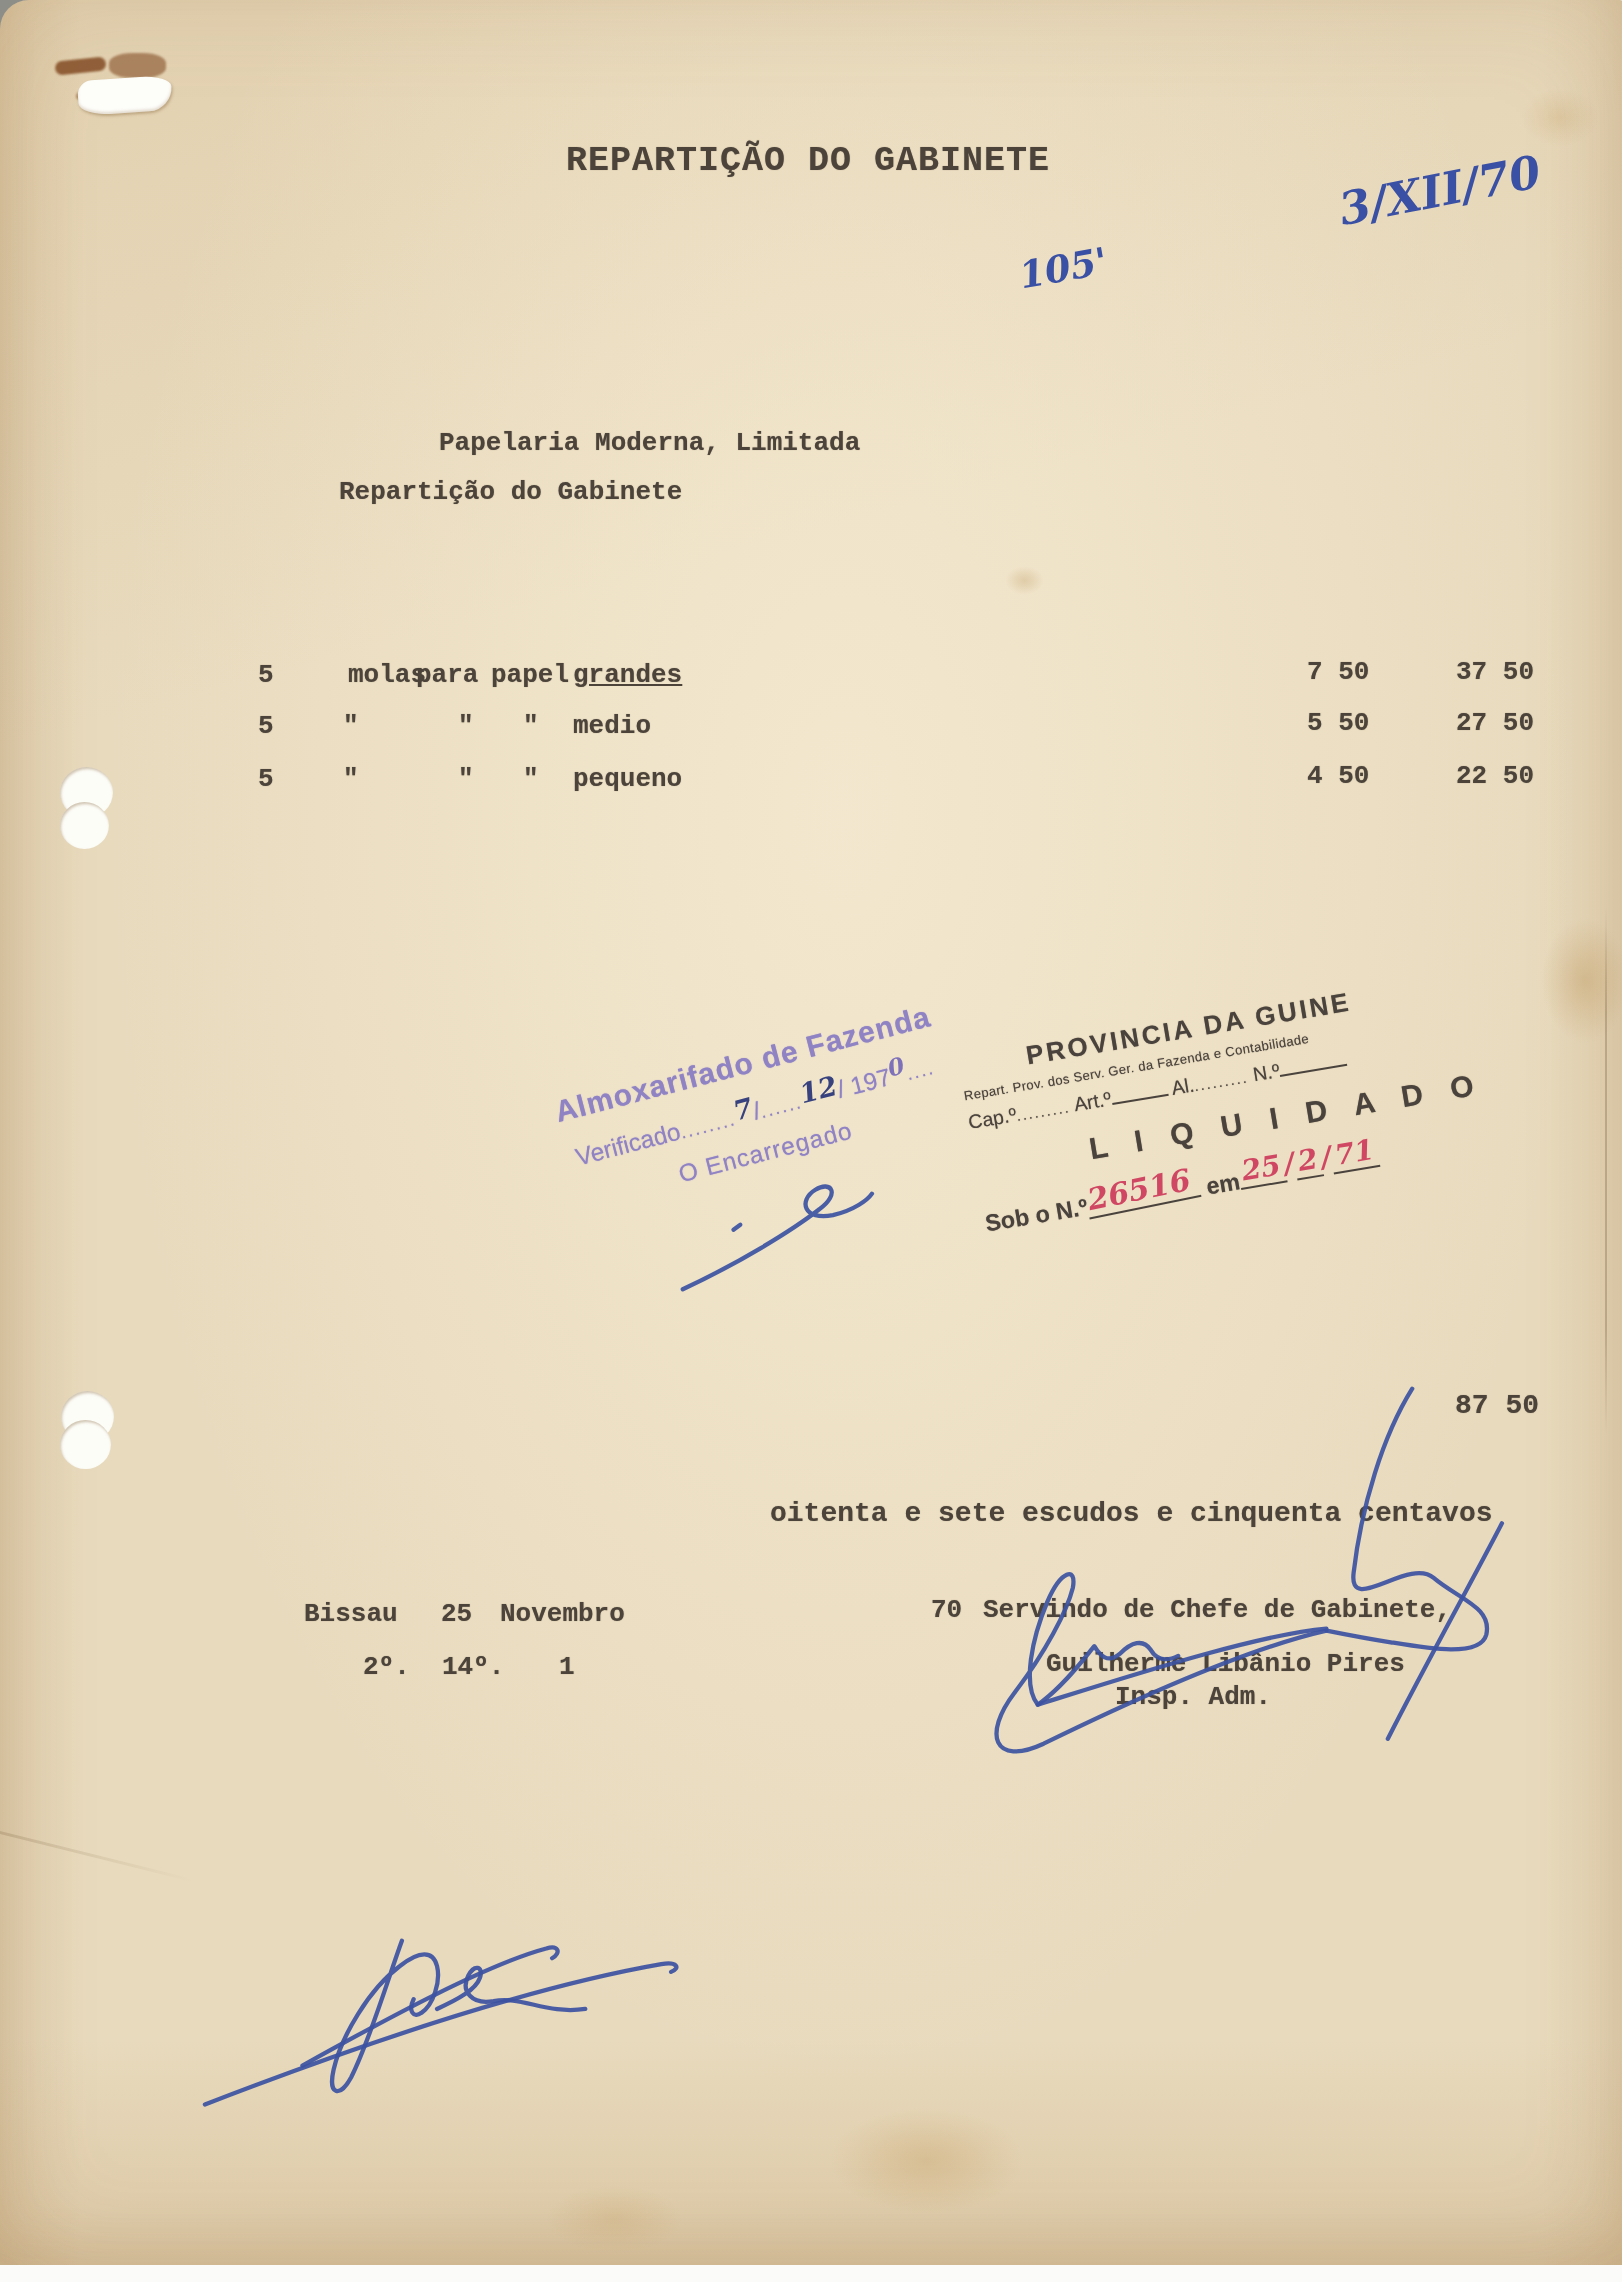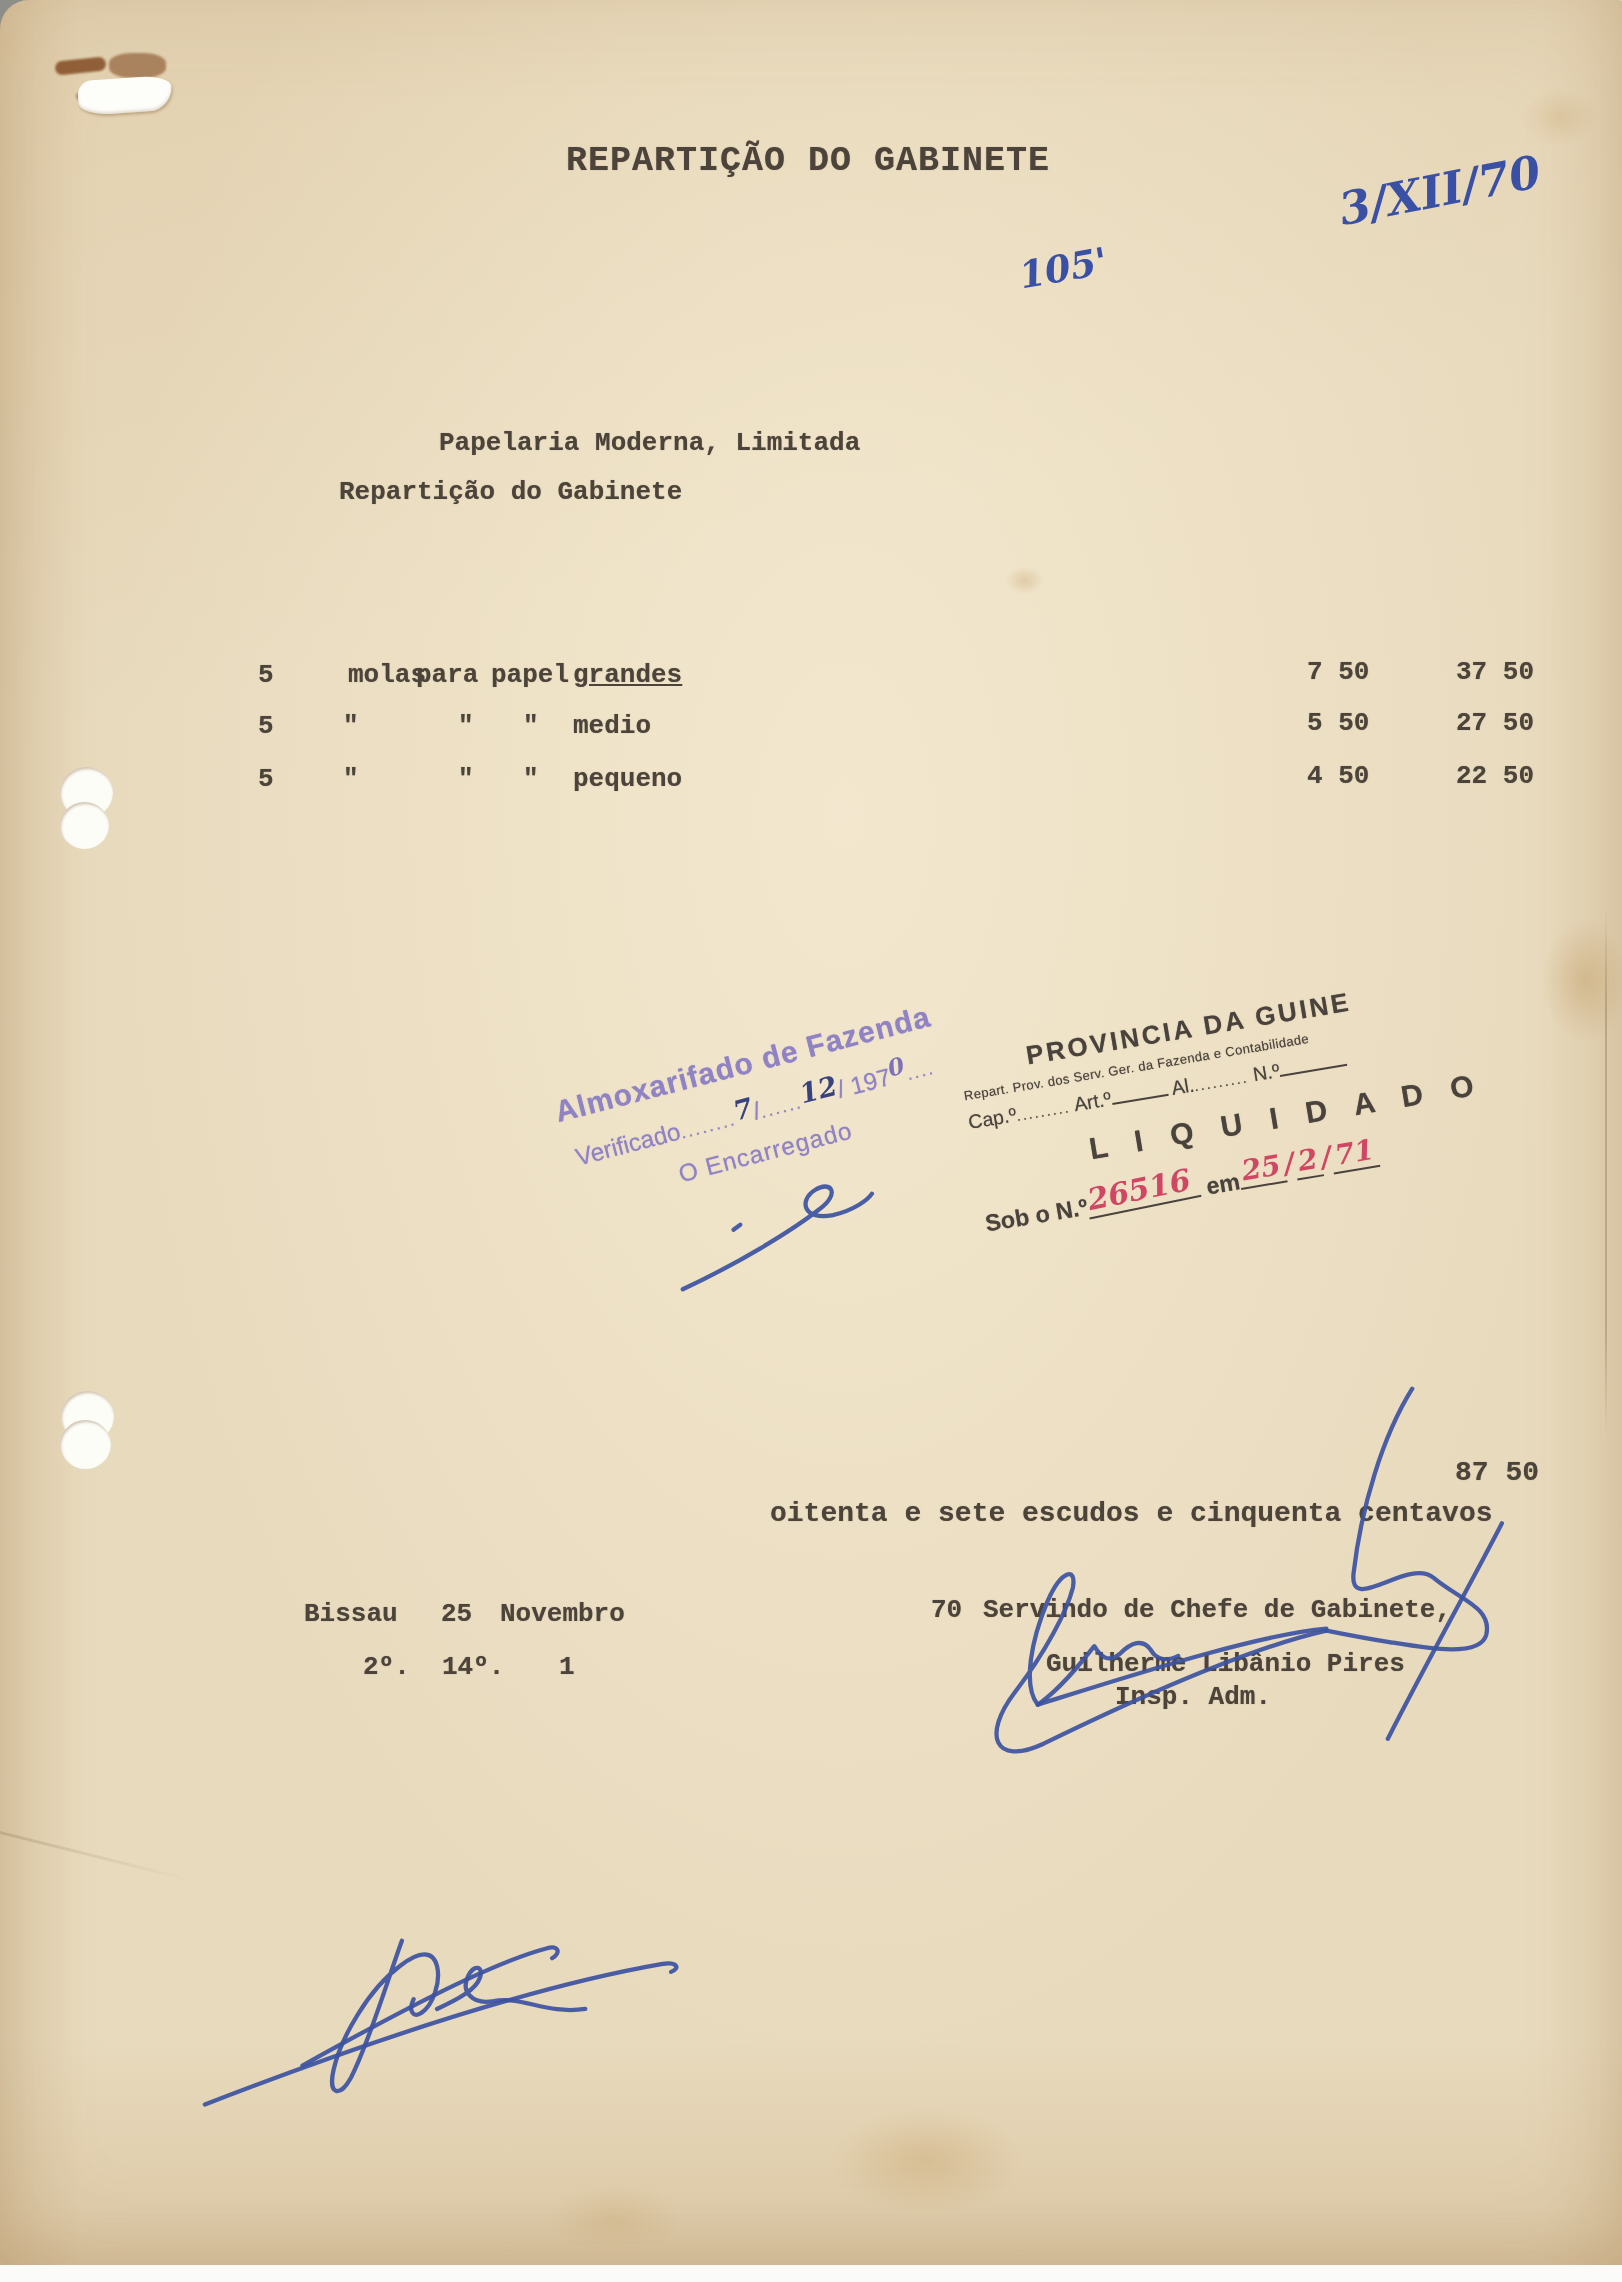--- a/index.html
+++ b/index.html
@@ -169,21 +169,21 @@
     </div>
 
     <div class="stamp-black">
       <div class="sb-line sb-1">PROVINCIA DA GUINE</div>
       <div class="sb-line sb-2">Repart. Prov. dos Serv. Ger. da Fazenda e Contabilidade</div>
       <div class="sb-line sb-3"><span>Cap.º</span><span class="sb-dots">.........</span> <span>Art.º</span><span class="sb-dash" style="width:57px;"></span> <span>Al.</span><span class="sb-dots">.........</span> <span>N.º</span><span class="sb-dash" style="width:68px;"></span></div>
       <div class="sb-line sb-4">L I Q U I D A D O</div>
       <div class="sb-line sb-5"><span>Sob o N.º</span><span class="hand-red red-num">26516</span> <span>em</span><span class="hand-red red-date"><span class="red-seg">25</span><span>/</span><span class="red-seg">2</span><span>/</span><span class="red-seg">71</span></span></div>
     </div>
 
-    <div class="tw" style="left:1455px; top:1458px; font-size:28px;">87 50</div>
+    <div class="tw" style="left:1455px; top:1391px; font-size:28px;">87 50</div>
     <div class="tw" style="left:770px; top:1499px; font-size:28px;">oitenta e sete escudos e cinquenta centavos</div>
 
     <div class="tw" style="left:304px; top:1600px;text-align:center;">Bissau</div>
     <div class="tw" style="left:441px; top:1600px;">25</div>
     <div class="tw" style="left:500px; top:1600px;">Novembro</div>
     <div class="tw" style="left:931px; top:1596px;">70</div>
     <div class="tw" style="left:983px; top:1596px;">Servindo de Chefe de Gabinete,</div>
     <div class="tw" style="left:363px; top:1653px;text-align:right;">2º.</div>
     <div class="tw" style="left:442px; top:1653px;">14º.</div>
     <div class="tw" style="left:559px; top:1653px;">1</div>

